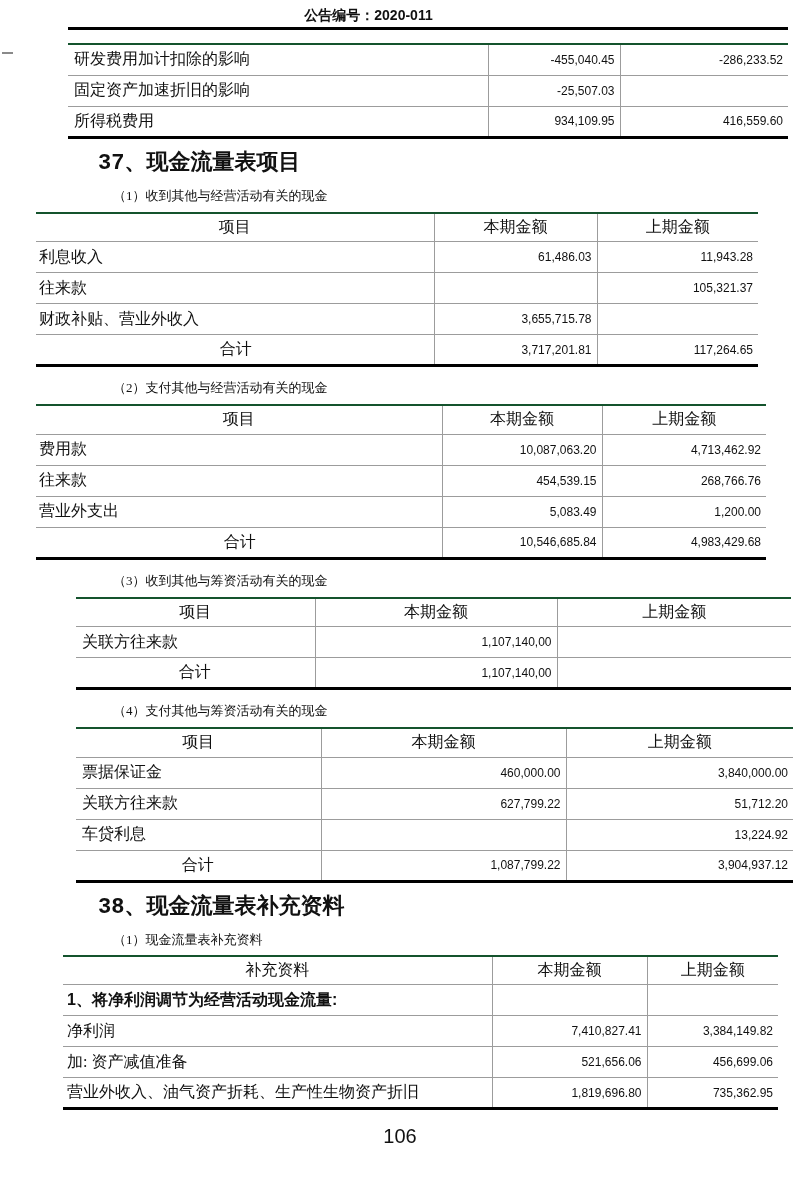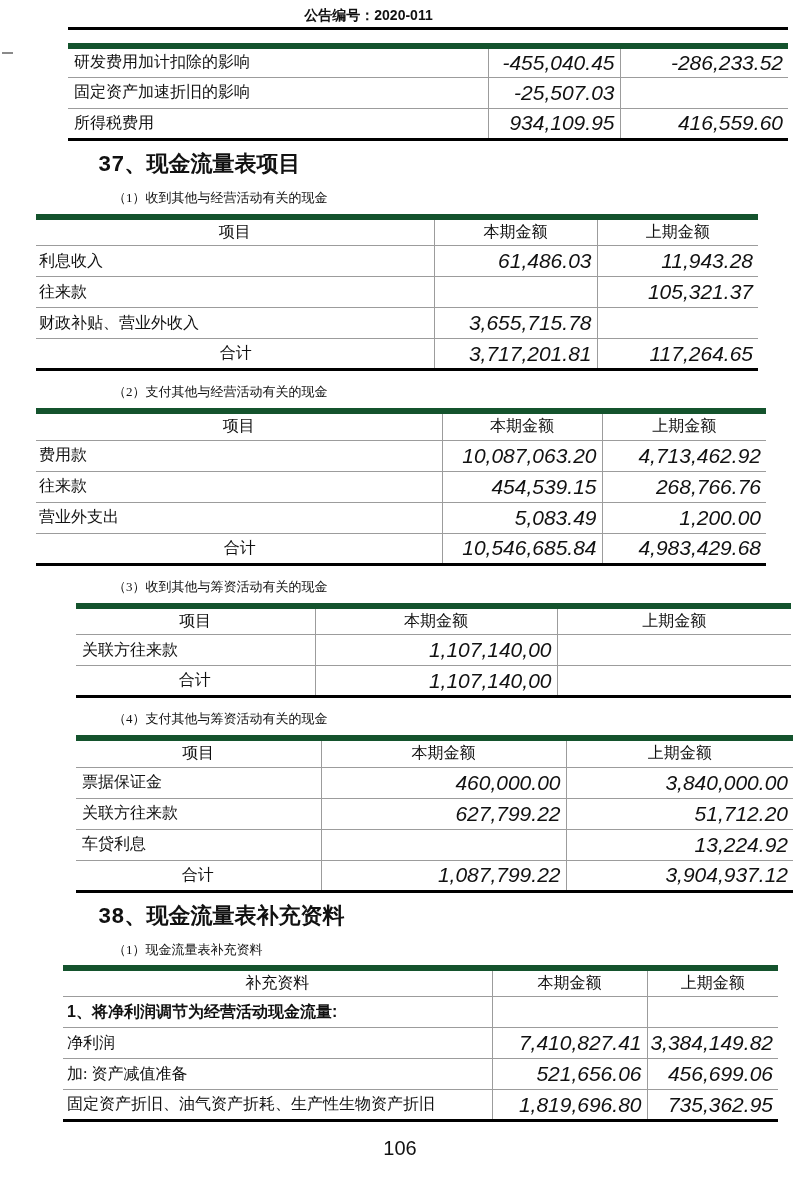--- a/index.html
+++ b/index.html
@@ -46,21 +46,21 @@
   }
   .sub-title {
     font-size: 13px;
     margin: 10px 0 0 113px;
     line-height: 21px;
   }
 
   table.fin-table {
     border-collapse: collapse;
     table-layout: fixed;
-    border-top: 6px solid #14532d;
+    border-top: 2px solid #14532d;
     border-bottom: 3px solid #000;
   }
   table.fin-table th, table.fin-table td {
     height: 31px;
     vertical-align: middle;
     overflow: hidden;
     white-space: nowrap;
   }
   table.fin-table th {
     font-weight: normal;
@@ -71,22 +71,21 @@
   }
   table.fin-table tbody td { border-top: 1px solid #9c9c9c; }
   table.fin-table tbody tr:first-child td { border-top: none; }
   table.fin-table th + th,
   table.fin-table td + td { border-left: 1px solid #9c9c9c; }
 
   .c-item { text-align: left; padding-left: 6px; }
   .c-num {
     text-align: right; padding-right: 5px;
     font-family: "Liberation Sans", "DejaVu Sans", sans-serif;
-    font-size: 21px;
-    font-style: italic;
+    font-size: 12px;
   }
   .c-total { text-align: center; padding-left: 0; }
   .c-bold {
     font-family: "Liberation Sans", "DejaVu Sans", sans-serif;
     font-weight: bold;
   }
   .c-indent { padding-left: 38px; }
 
   
   .t0 { margin: 13px 0 0 68px; width: 720px; border-top: 1px solid #9c9c9c; border-bottom: 4px solid #000; }
@@ -324,20 +323,20 @@
         <td class="c-item">净利润</td>
         <td class="c-num">7,410,827.41</td>
         <td class="c-num">3,384,149.82</td>
       </tr>
       <tr>
         <td class="c-item">加: 资产减值准备</td>
         <td class="c-num">521,656.06</td>
         <td class="c-num">456,699.06</td>
       </tr>
       <tr>
-        <td class="c-item c-indent">固定资产折旧、油气资产折耗、生产性生物资产折旧</td>
+        <td class="c-item c-indent">营业外收入、油气资产折耗、生产性生物资产折旧</td>
         <td class="c-num">1,819,696.80</td>
         <td class="c-num">735,362.95</td>
       </tr>
     </tbody>
 </table>
 
 <div class="page-footer">106</div>
 
 </body></html>

